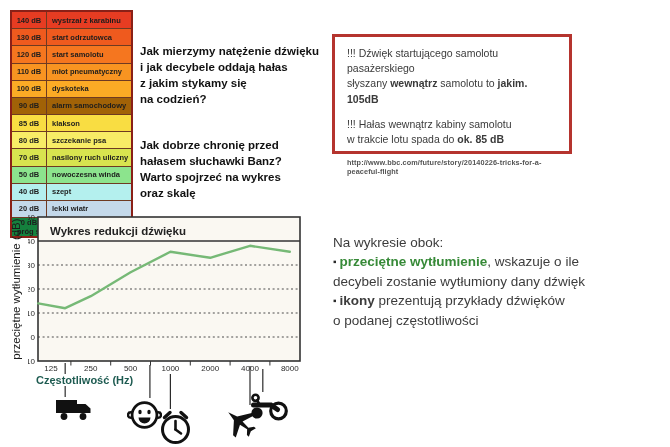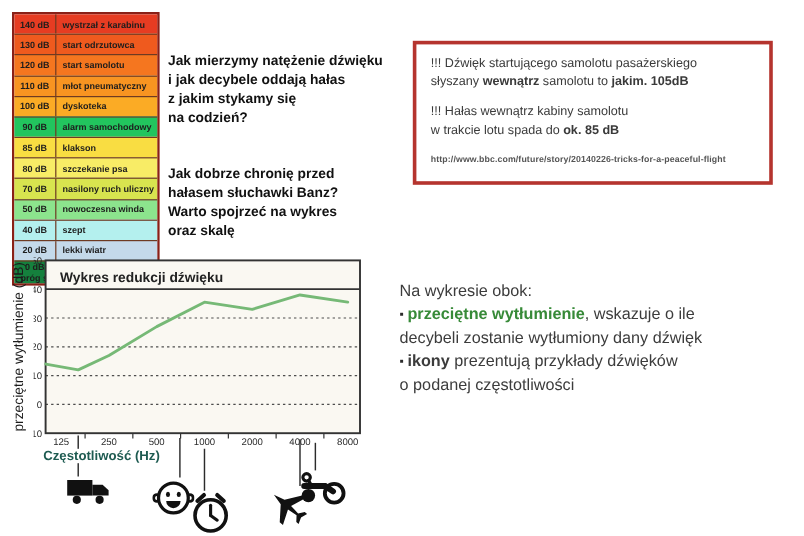--- a/index.html
+++ b/index.html
@@ -15,21 +15,21 @@
             font-size:7.5px;font-weight:700;color:#1d1d1d;border-right:1px solid #6e3a22;}
   .db-label{flex:1;display:flex;align-items:center;padding-left:5px;
             font-size:7.5px;font-weight:700;color:#1d1d1d;}
 
   
   .intro{position:absolute;left:140px;top:27px;width:195px;font-size:11.5px;font-weight:700;
          color:#111;line-height:1.4;white-space:pre-line;}
   .intro .p2{margin-top:13px;}
 
   
-  .infobox{position:absolute;left:344px;top:34px;width:300px;height:120px;box-sizing:border-box;
+  .infobox{position:absolute;left:332px;top:34px;width:240px;height:120px;box-sizing:border-box;
            border:3px solid #b5342e;padding:9px 12px 6px 12px;background:#fff;}
   .infobox .para{font-size:10.5px;color:#3a3a3a;line-height:1.45;white-space:pre-line;}
   .infobox .p2{margin-top:10px;}
   .infobox .url{margin-top:11px;font-size:7.3px;font-weight:700;color:#555;letter-spacing:.1px;}
 
   
   .chart-wrap{position:absolute;left:0;top:211px;width:340px;height:236px;}
   .chart-svg{position:absolute;left:28px;top:0;}
   .c-title{font:700 11.5px "Liberation Sans",sans-serif;fill:#222;}
   .c-tick{font:400 8px "Liberation Sans",sans-serif;fill:#2b2b2b;}
@@ -65,21 +65,21 @@
         <span class="db-label">start samolotu</span>
       </div>
       <div class="db-row" style="background: rgb(248, 148, 33);">
         <span class="db-level">110 dB</span>
         <span class="db-label">młot pneumatyczny</span>
       </div>
       <div class="db-row" style="background: rgb(251, 171, 37);">
         <span class="db-level">100 dB</span>
         <span class="db-label">dyskoteka</span>
       </div>
-      <div class="db-row" style="background: #22c55e;">
+      <div class="db-row" style="background: #a16207;">
         <span class="db-level">90 dB</span>
         <span class="db-label">alarm samochodowy</span>
       </div>
       <div class="db-row" style="background: rgb(249, 221, 66);">
         <span class="db-level">85 dB</span>
         <span class="db-label">klakson</span>
       </div>
       <div class="db-row" style="background: rgb(248, 236, 102);">
         <span class="db-level">80 dB</span>
         <span class="db-label">szczekanie psa</span>

